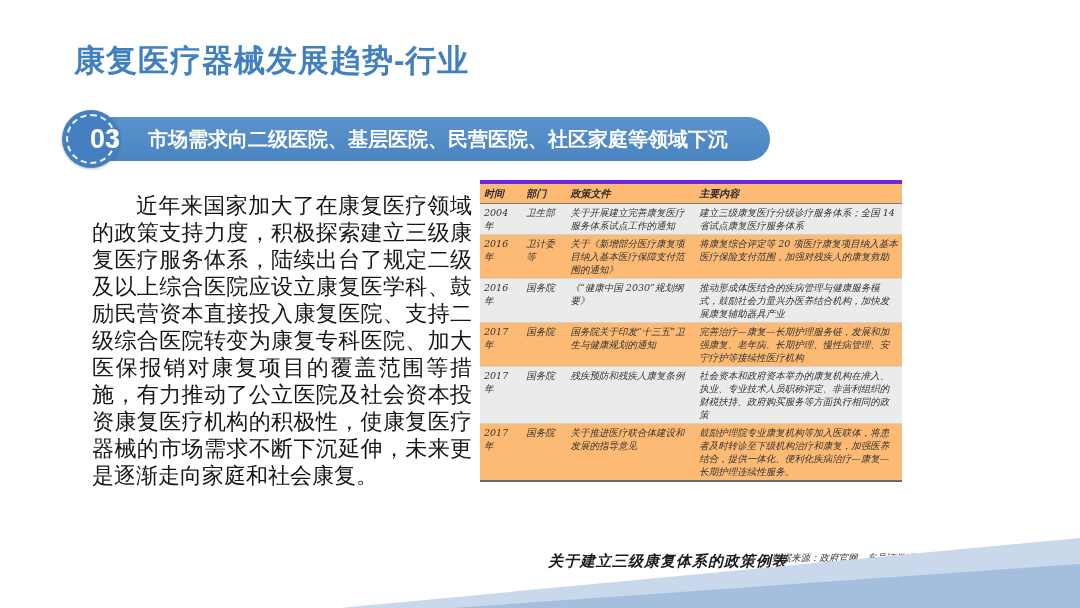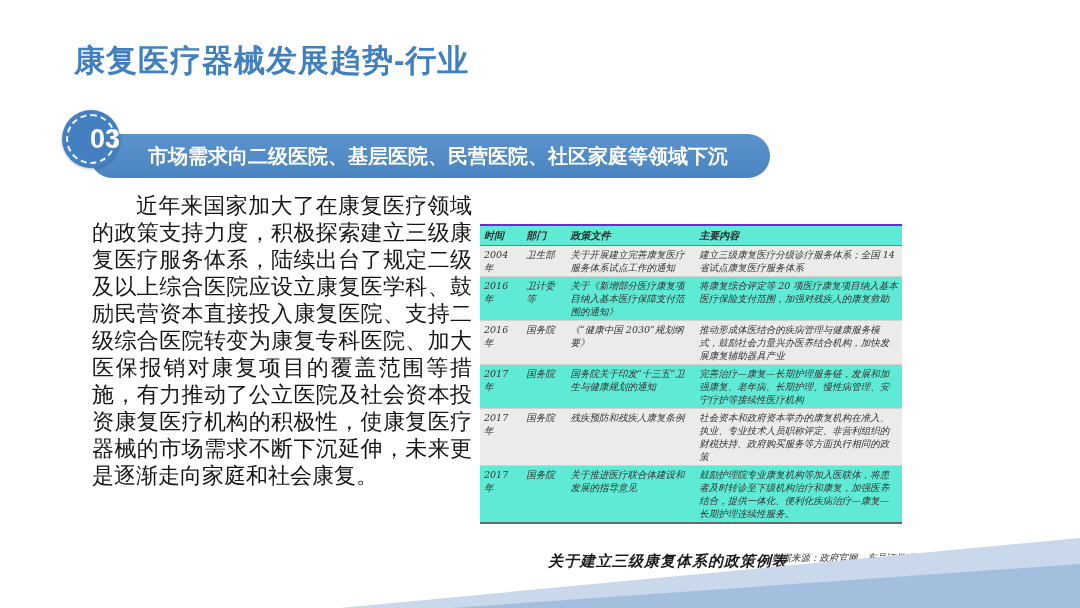--- a/index.html
+++ b/index.html
@@ -8,21 +8,21 @@
     background:#ffffff;
     font-family:"Liberation Sans", sans-serif;
   }
 
   .title {
     position:absolute; left:74px; top:40px; margin:0;
     font-size:31px; font-weight:bold; color:#4180bf; letter-spacing:1px;
   }
 
   .banner-pill {
-    position:absolute; left:90px; top:134px; width:680px; height:44px;
+    position:absolute; left:90px; top:117px; width:680px; height:44px;
     background:linear-gradient(#5b92cc, #4a85c2);
     border-radius:22px; box-sizing:border-box;
     color:#ffffff; font-size:20px; font-weight:bold;
     line-height:44px; padding-left:58px; white-space:nowrap;
   }
   .banner-badge {
     position:absolute; left:62px; top:110px; width:58px; height:58px;
     border-radius:50%; background:#4480c1;
     display:flex; align-items:center; justify-content:flex-end;
     color:#ffffff; font-size:27px; font-weight:bold;
@@ -35,22 +35,22 @@
   .banner-badge span { position:relative; }
 
   .para {
     position:absolute; left:92px; top:192px; width:380px; margin:0;
     font-size:22px; line-height:27px; color:#161616;
     text-align:justify; text-indent:2em;
   }
 
   .tablewrap {
     position:absolute; left:480px; top:180px; width:422px;
-    background:#5eead4;
-    border-top:2px solid #6d28d9; border-bottom:2px solid #6a6a6a;margin-top:44px;
+    background:#fdba74;
+    border-top:4px solid #6d28d9; border-bottom:2px solid #6a6a6a;
   }
   table.policy {
     width:100%; border-collapse:collapse;
     font-family:"DejaVu Serif", serif; font-style:italic;
     color:#333333; font-size:9.5px;
   }
   table.policy th {
     text-align:left; font-weight:bold; font-size:10px;
     border-bottom:1.5px solid #7a7a7a;
     padding:4px 4px 3px 4px; line-height:12px; color:#2b2b2b;

